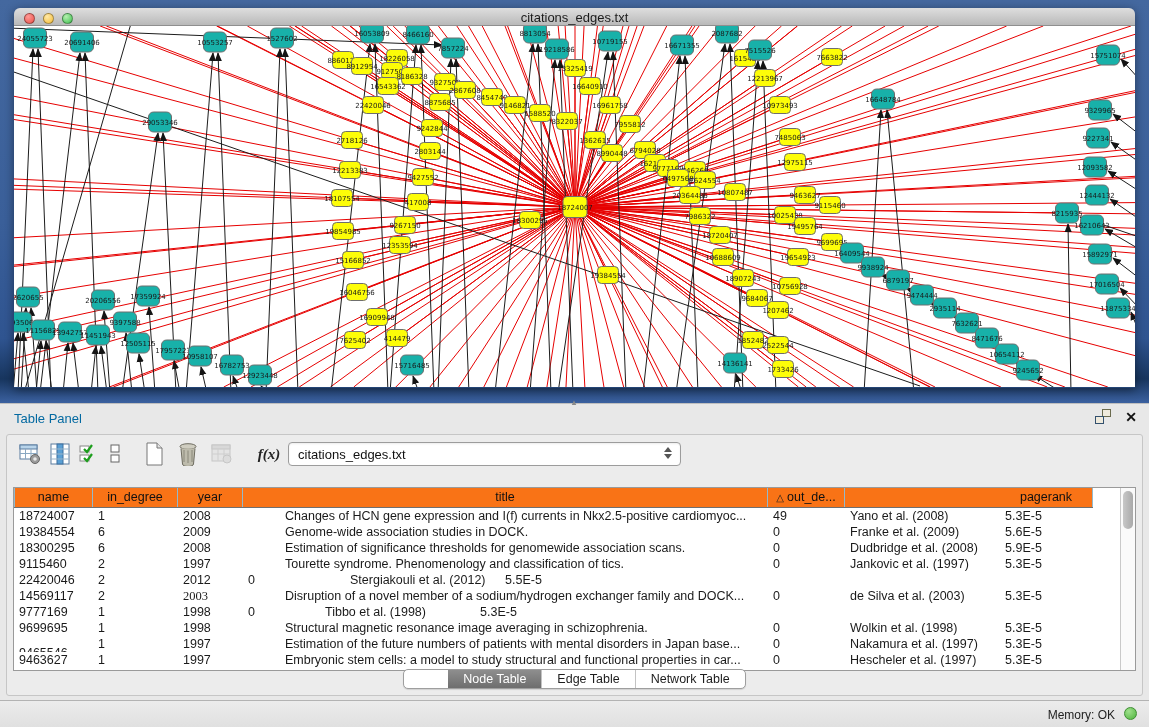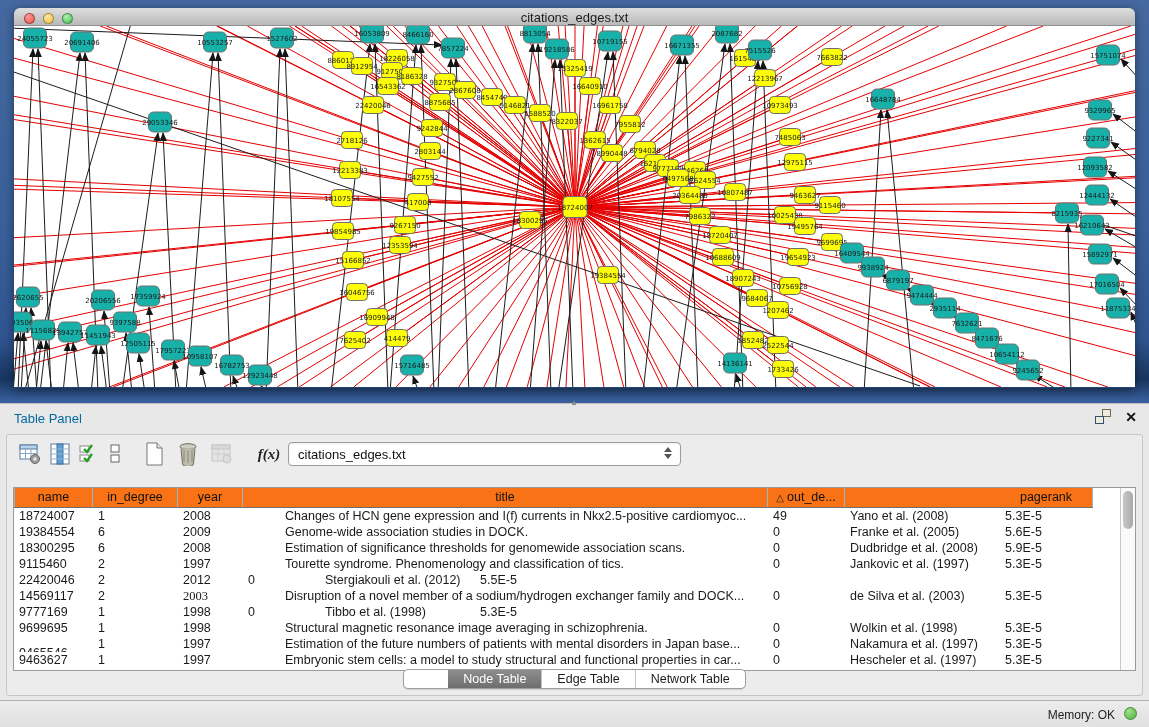--- a/index.html
+++ b/index.html
@@ -951,21 +951,21 @@
                 <div class="tcell" style="width: 77px;">49</div>
                 <div class="tcell" style="width: 155px;">Yano et al. (2008)</div>
                 <div class="tcell" style="width: 93px;">5.3E-5</div>
               </div>
               <div class="trow">
                 <div class="tcell" style="width: 79px;">19384554</div>
                 <div class="tcell" style="width: 85px;">6</div>
                 <div class="tcell" style="width: 65px;">2009</div>
                 <div class="tcell" style="width: 525px; padding-left: 42px;">Genome-wide association studies in DOCK.</div>
                 <div class="tcell" style="width: 77px;">0</div>
-                <div class="tcell" style="width: 155px;">Franke et al. (2005)</div>
+                <div class="tcell" style="width: 155px;">Franke et al. (2009)</div>
                 <div class="tcell" style="width: 93px;">5.6E-5</div>
               </div>
               <div class="trow">
                 <div class="tcell" style="width: 79px;">18300295</div>
                 <div class="tcell" style="width: 85px;">6</div>
                 <div class="tcell" style="width: 65px;">2008</div>
                 <div class="tcell" style="width: 525px; padding-left: 42px;">Estimation of significance thresholds for genomewide association scans.</div>
                 <div class="tcell" style="width: 77px;">0</div>
                 <div class="tcell" style="width: 155px;">Dudbridge et al. (2008)</div>
                 <div class="tcell" style="width: 93px;">5.9E-5</div>
@@ -977,21 +977,21 @@
                 <div class="tcell" style="width: 525px; padding-left: 42px;">Tourette syndrome. Phenomenology and classification of tics.</div>
                 <div class="tcell" style="width: 77px;">0</div>
                 <div class="tcell" style="width: 155px;">Jankovic et al. (1997)</div>
                 <div class="tcell" style="width: 93px;">5.3E-5</div>
               </div>
               <div class="trow">
                 <div class="tcell" style="width: 79px;">22420046</div>
                 <div class="tcell" style="width: 85px;">2</div>
                 <div class="tcell" style="width: 65px;">2012</div>
                 <div class="tcell" style="width: 77px;">0</div>
-                <div class="tcell" style="width: 155px;">Stergiakouli et al. (2012)</div>
+                <div class="tcell" style="width: 155px; margin-left: 25px;">Stergiakouli et al. (2012)</div>
                 <div class="tcell" style="width: 93px;">5.5E-5</div>
               </div>
               <div class="trow">
                 <div class="tcell" style="width: 79px;">14569117</div>
                 <div class="tcell" style="width: 85px;">2</div>
                 <div class="tcell" style="width: 65px; font-family: Liberation Serif, serif;">2003</div>
                 <div class="tcell" style="width: 525px; padding-left: 42px;">Disruption of a novel member of a sodium/hydrogen exchanger family and DOCK...</div>
                 <div class="tcell" style="width: 77px;">0</div>
                 <div class="tcell" style="width: 155px;">de Silva et al. (2003)</div>
                 <div class="tcell" style="width: 93px;">5.3E-5</div>

